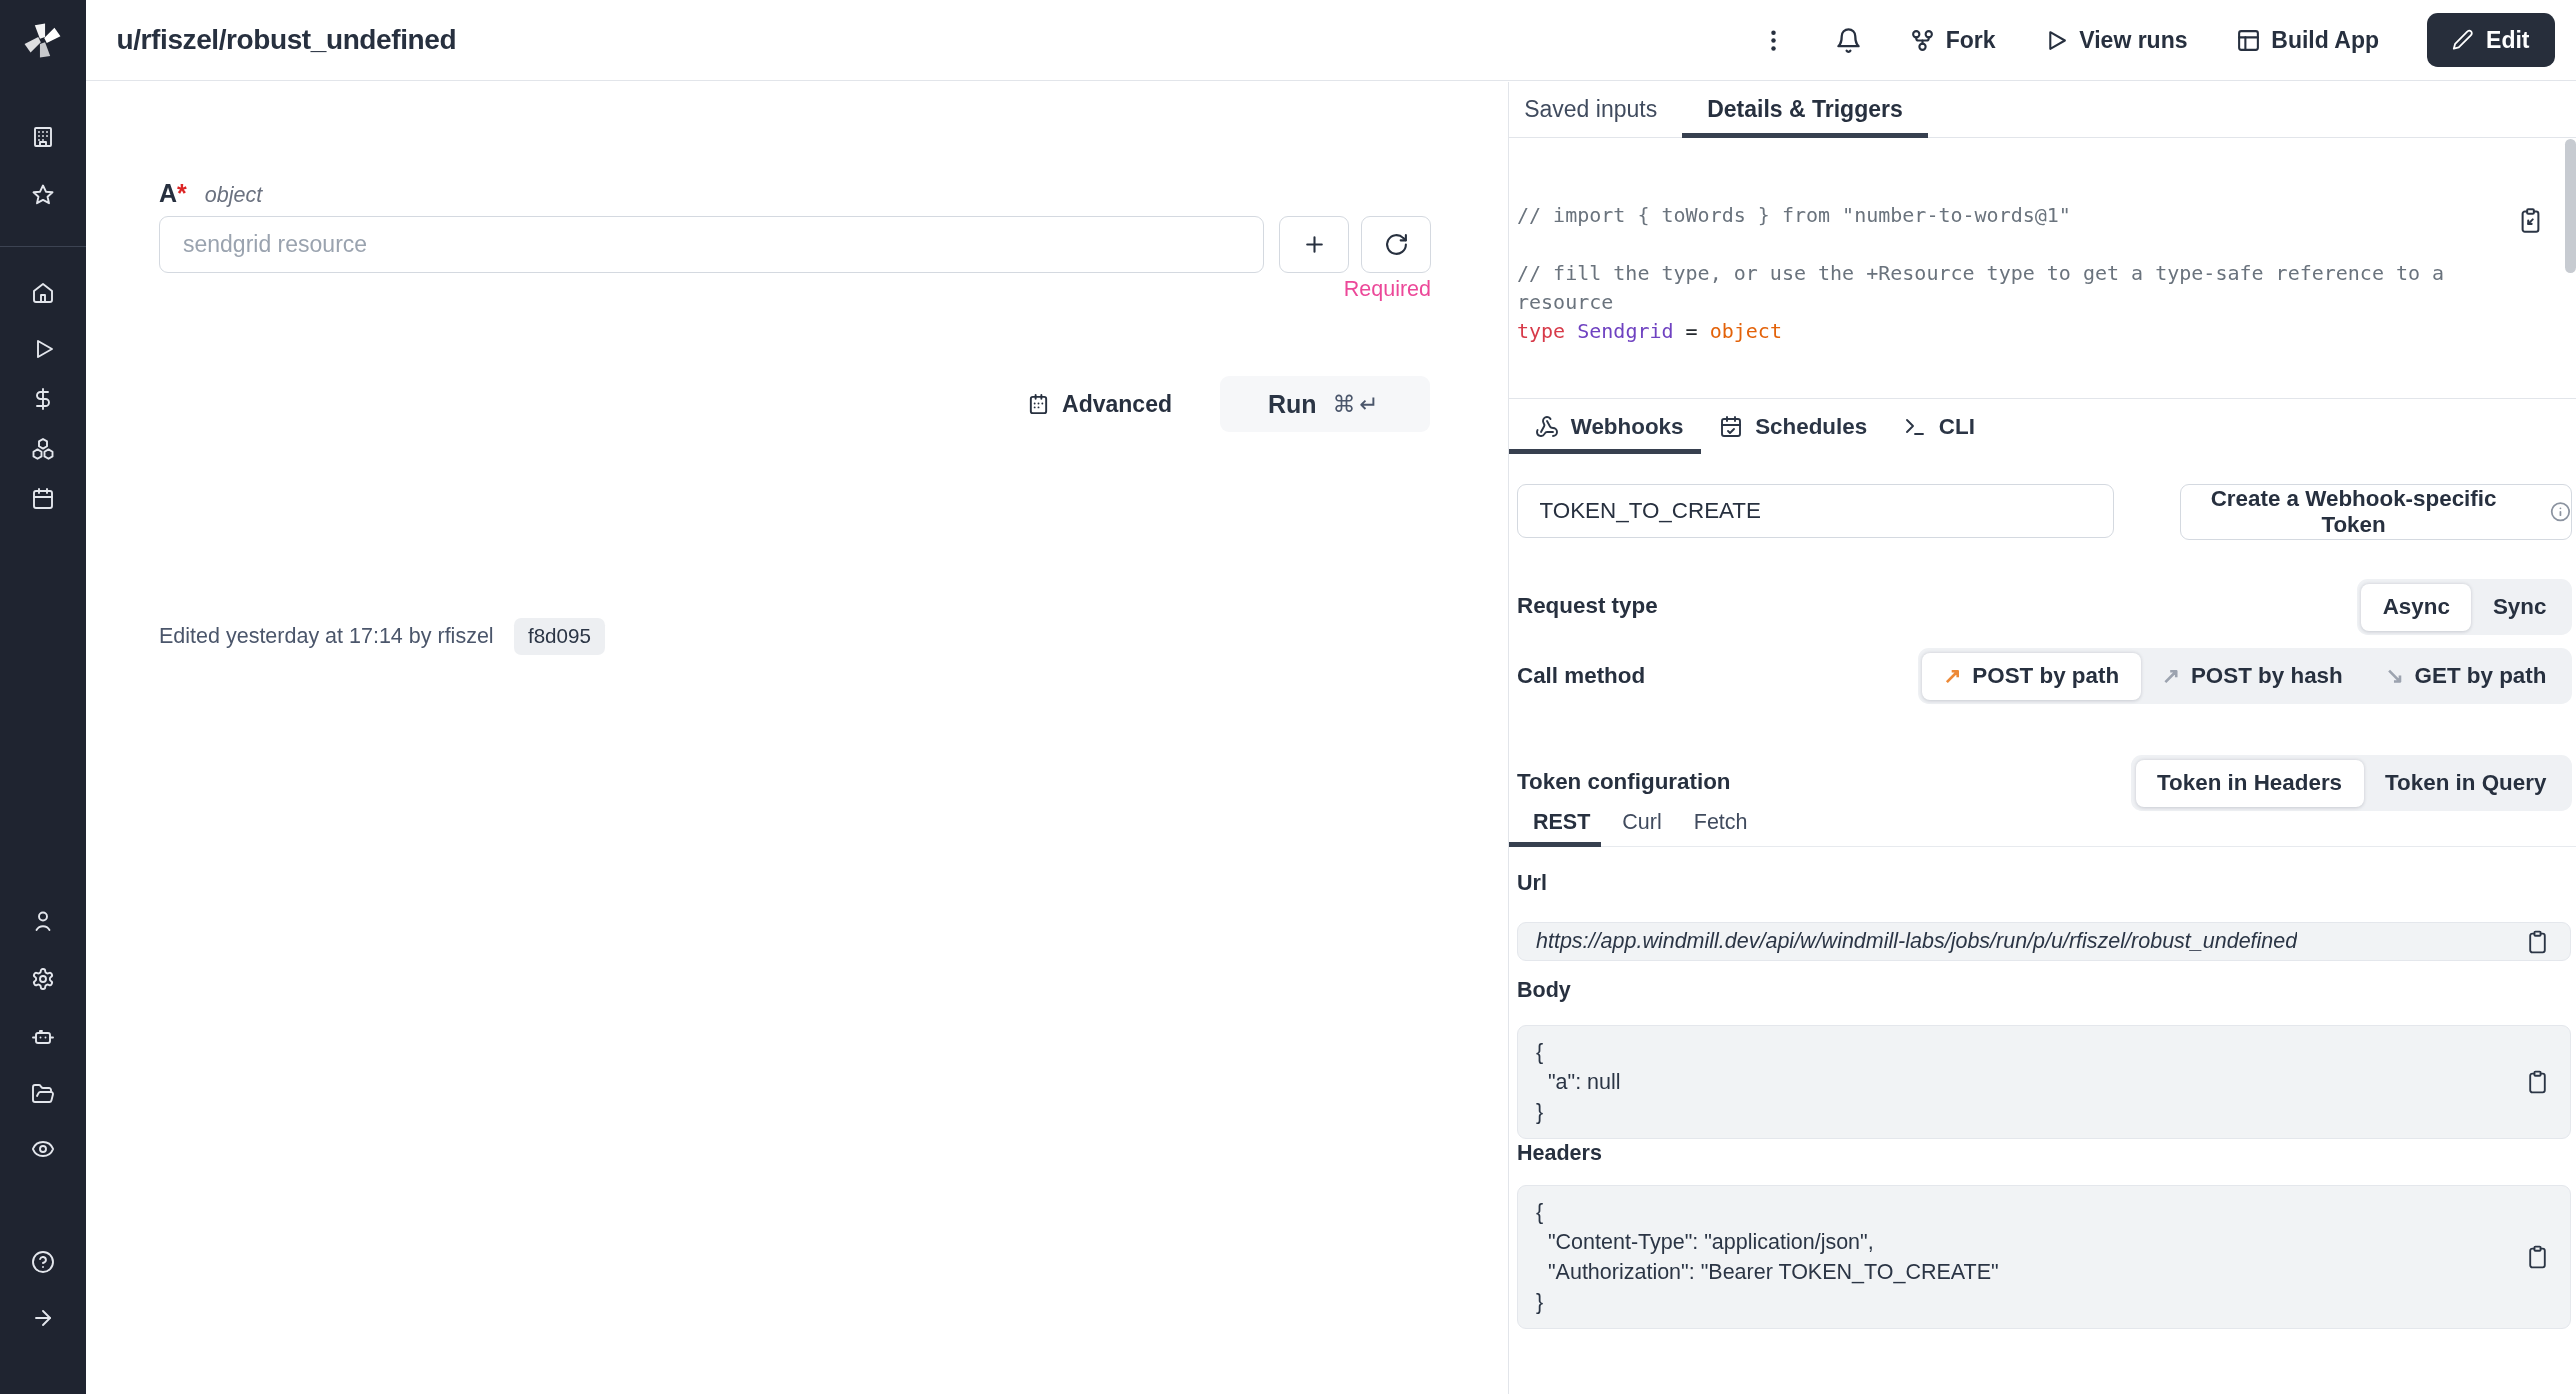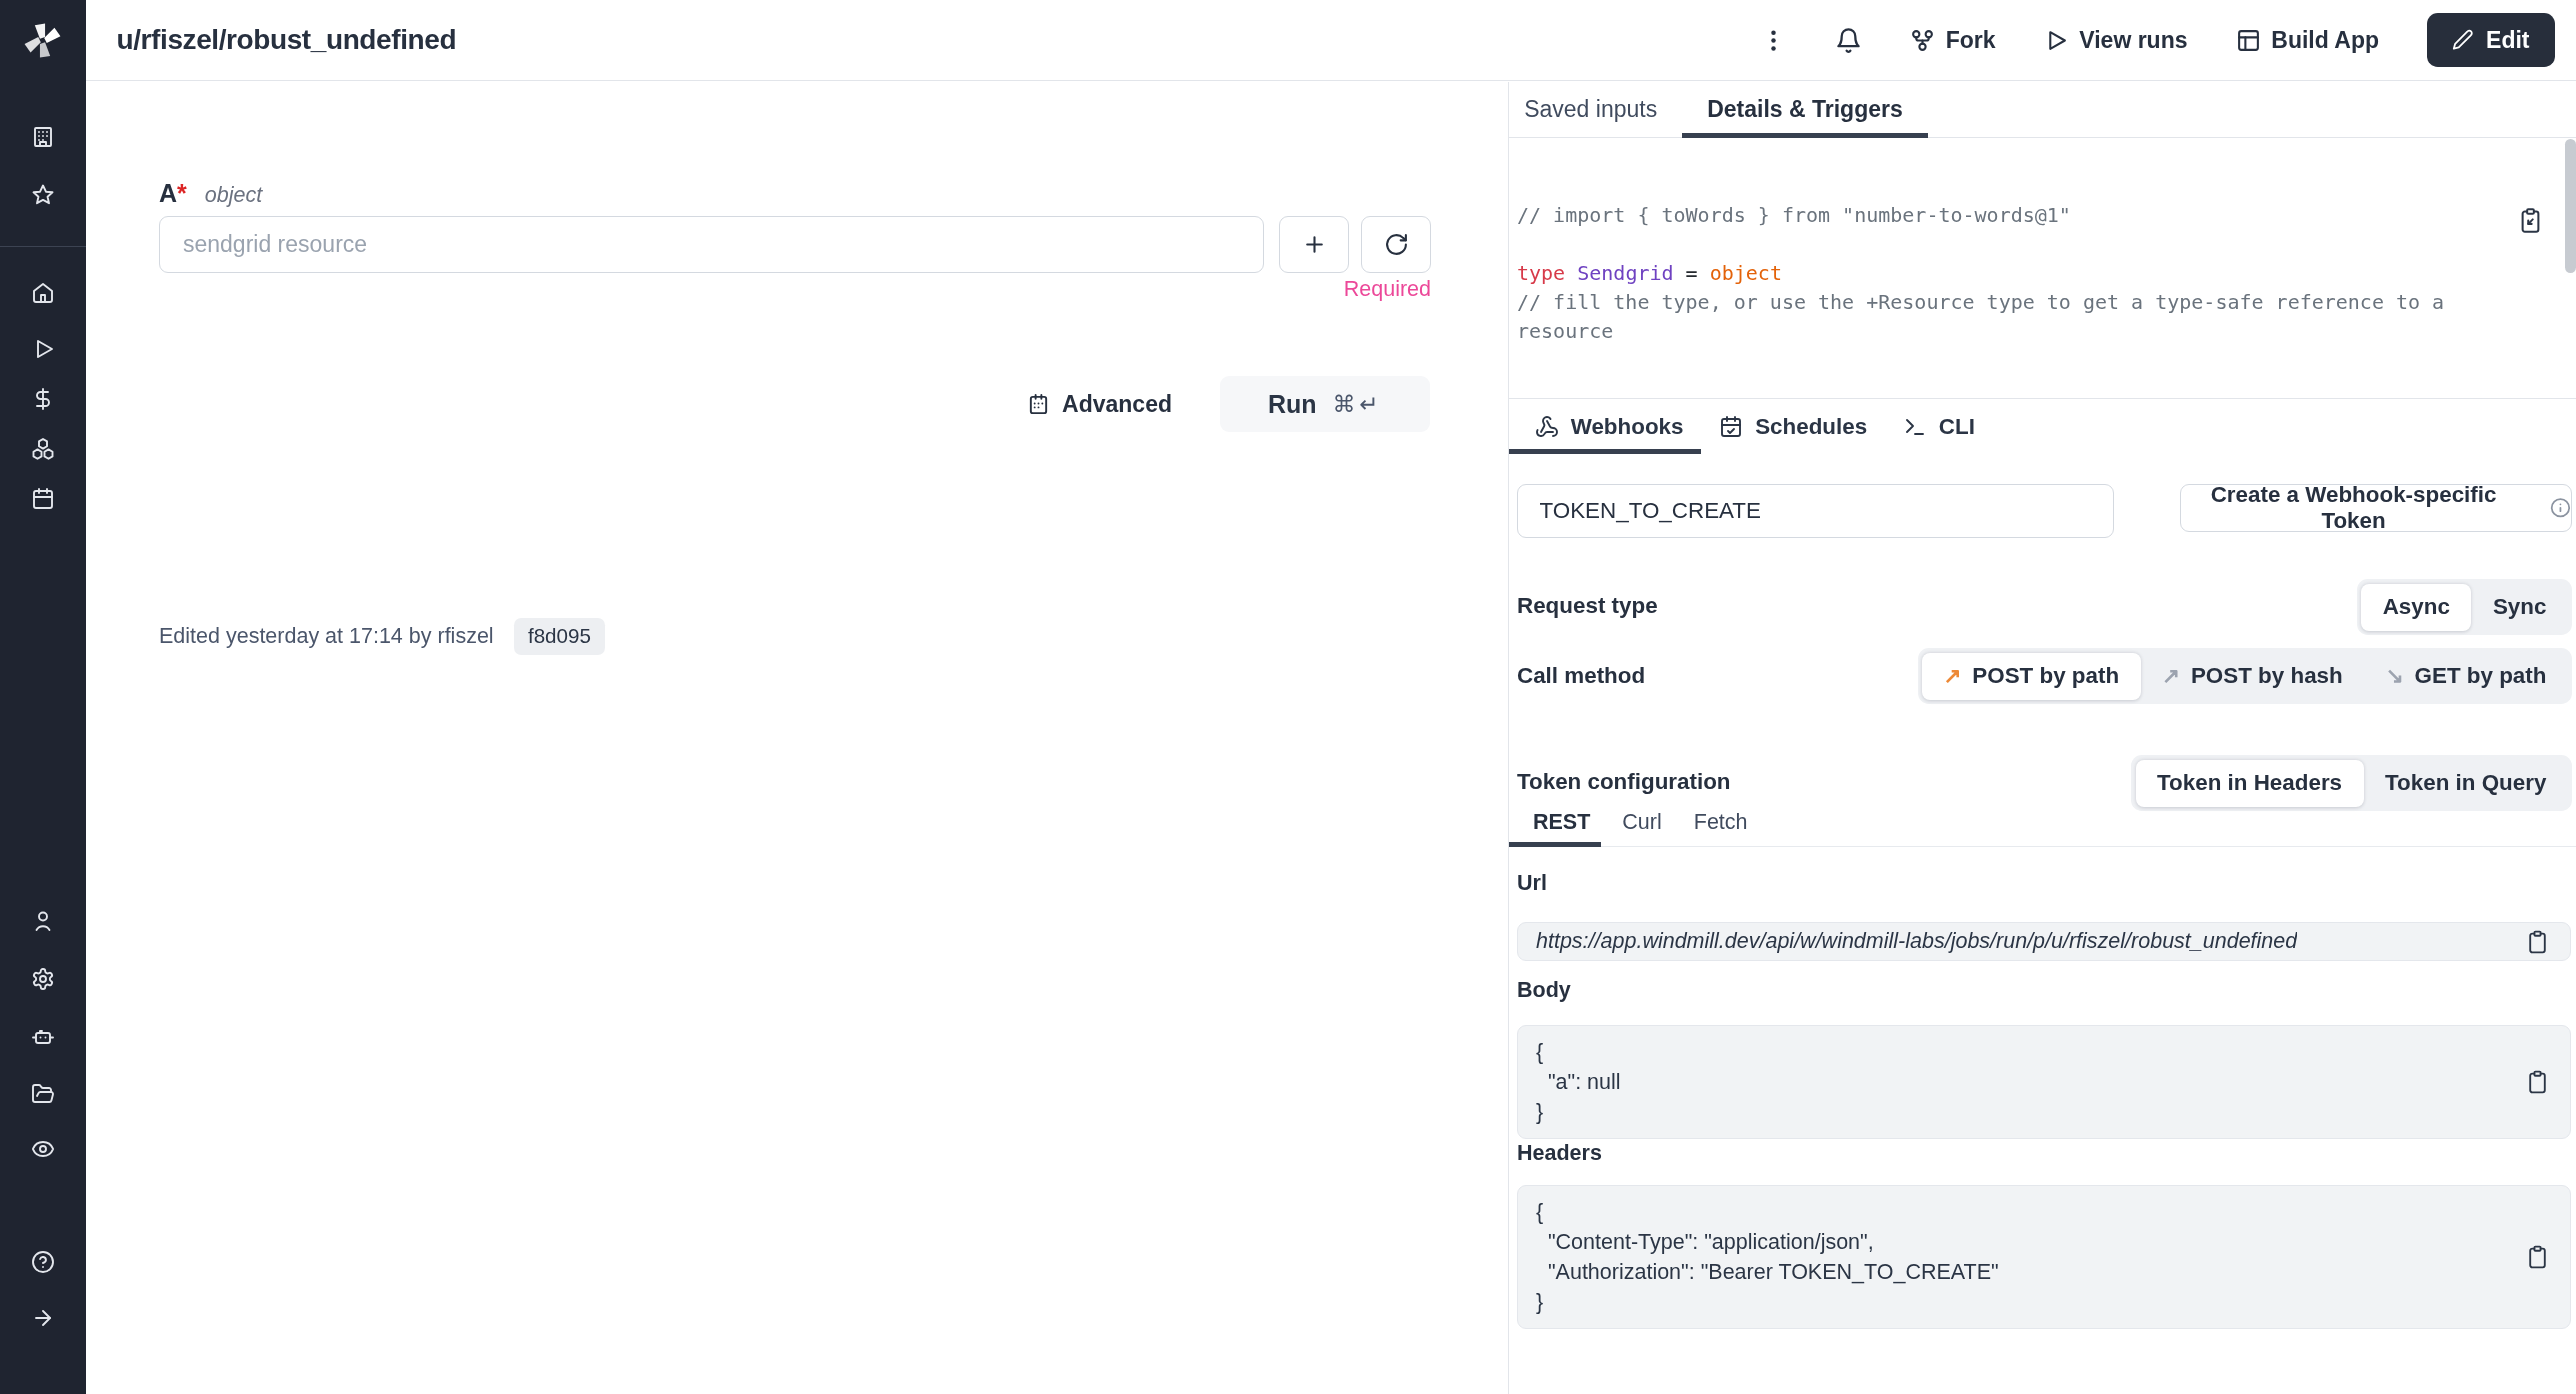--- a/index.html
+++ b/index.html
@@ -93,21 +93,21 @@
   .trigger-tabs { position:absolute; left:0; top:316px; right:0; height:56px;
     border-top:0.9px solid #e2e5ea; display:flex; align-items:stretch; padding-left:8px; }
   .ttab { display:flex; align-items:center; gap:11.7px; padding:0 18px; font-size:22.4px; font-weight:600;
     color:#2b3545; cursor:pointer; position:relative; }
   .ttab .icon { width:24px; height:24px; stroke-width:1.9; }
   .ttab.active::after { content:""; position:absolute; left:-8px; right:0; bottom:0; height:5.4px; background:#37404f; }
 
   .token-row { position:absolute; left:8px; top:402px; right:4.5px; height:54px; display:flex; gap:21.5px; }
   .token-input { flex:0 0 597px; height:54px; border:0.9px solid #d4d9e0; border-radius:9px;
     padding:0 21.5px; font-family:inherit; font-size:22.4px; color:#27303f; }
-  .create-token-btn { flex:1; height:48px; background:#fff; border:0.9px solid #d4d9e0; border-radius:9px;
+  .create-token-btn { flex:1; height:56px; background:#fff; border:0.9px solid #d4d9e0; border-radius:9px;
     display:flex; align-items:center; justify-content:center; gap:23px; font-family:inherit;
     font-size:22.4px; font-weight:600; color:#27303f; cursor:pointer;margin-left:44px; }
 
   .setting-row { position:absolute; left:8px; right:3.6px; }
   .setting-label { position:absolute; left:0; font-size:22.4px; font-weight:600; color:#27303f; }
   .seg { position:absolute; right:0; top:0; background:#eff1f4; border-radius:10.8px;
     padding:4.5px; display:inline-flex; align-items:stretch; }
   .seg-opt { display:flex; align-items:center; justify-content:center; gap:10.8px; padding:0 21.5px;
     height:47px; font-size:22.4px; font-weight:600; color:#27303f; cursor:pointer; border-radius:8px; }
   .seg-opt.active { background:#fff; box-shadow:0 0.9px 3.6px rgba(20,30,50,.18); }
@@ -334,22 +334,22 @@
   <div class="tabs1">
     <div class="tab1 first">Saved inputs</div>
     <div class="tab1 active">Details &amp; Triggers</div>
   </div>
 
 
   <div class="codeblock">
     <div id="code-content">
         <div class="code-line"><span class="tk-c">// import { toWords } from "number-to-words@1"</span></div>
         <div class="code-line"></div>
+        <div class="code-line"><span class="tk-c">// fill the type, or use the +Resource type to get a type-safe reference to a resource</span></div>
         <div class="code-line"><span class="tk-k">type</span><span class="tk-p"> </span><span class="tk-t">Sendgrid</span><span class="tk-p"> = </span><span class="tk-o">object</span></div>
-        <div class="code-line"><span class="tk-c">// fill the type, or use the +Resource type to get a type-safe reference to a resource</span></div>
       </div>
   </div>
   <button class="code-copy">
     <svg class="icon" viewBox="0 0 24 24">
         <rect x="9" y="2" width="6" height="4" rx="1"></rect>
         <path d="M15 4h2a2 2 0 0 1 2 2v14a2 2 0 0 1-2 2H7a2 2 0 0 1-2-2V6a2 2 0 0 1 2-2h2"></path>
         <path d="M14 11l-4 4"></path>
         <path d="M10 12v3h3"></path>
       </svg>
   </button>

